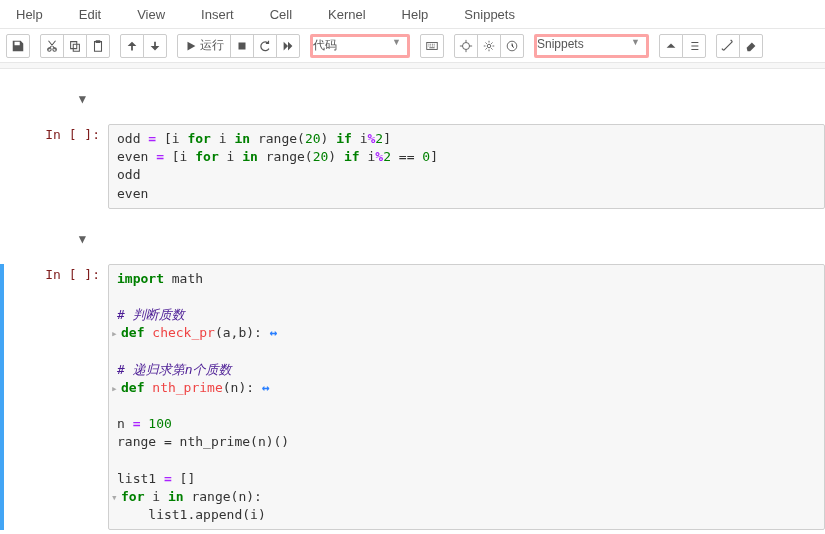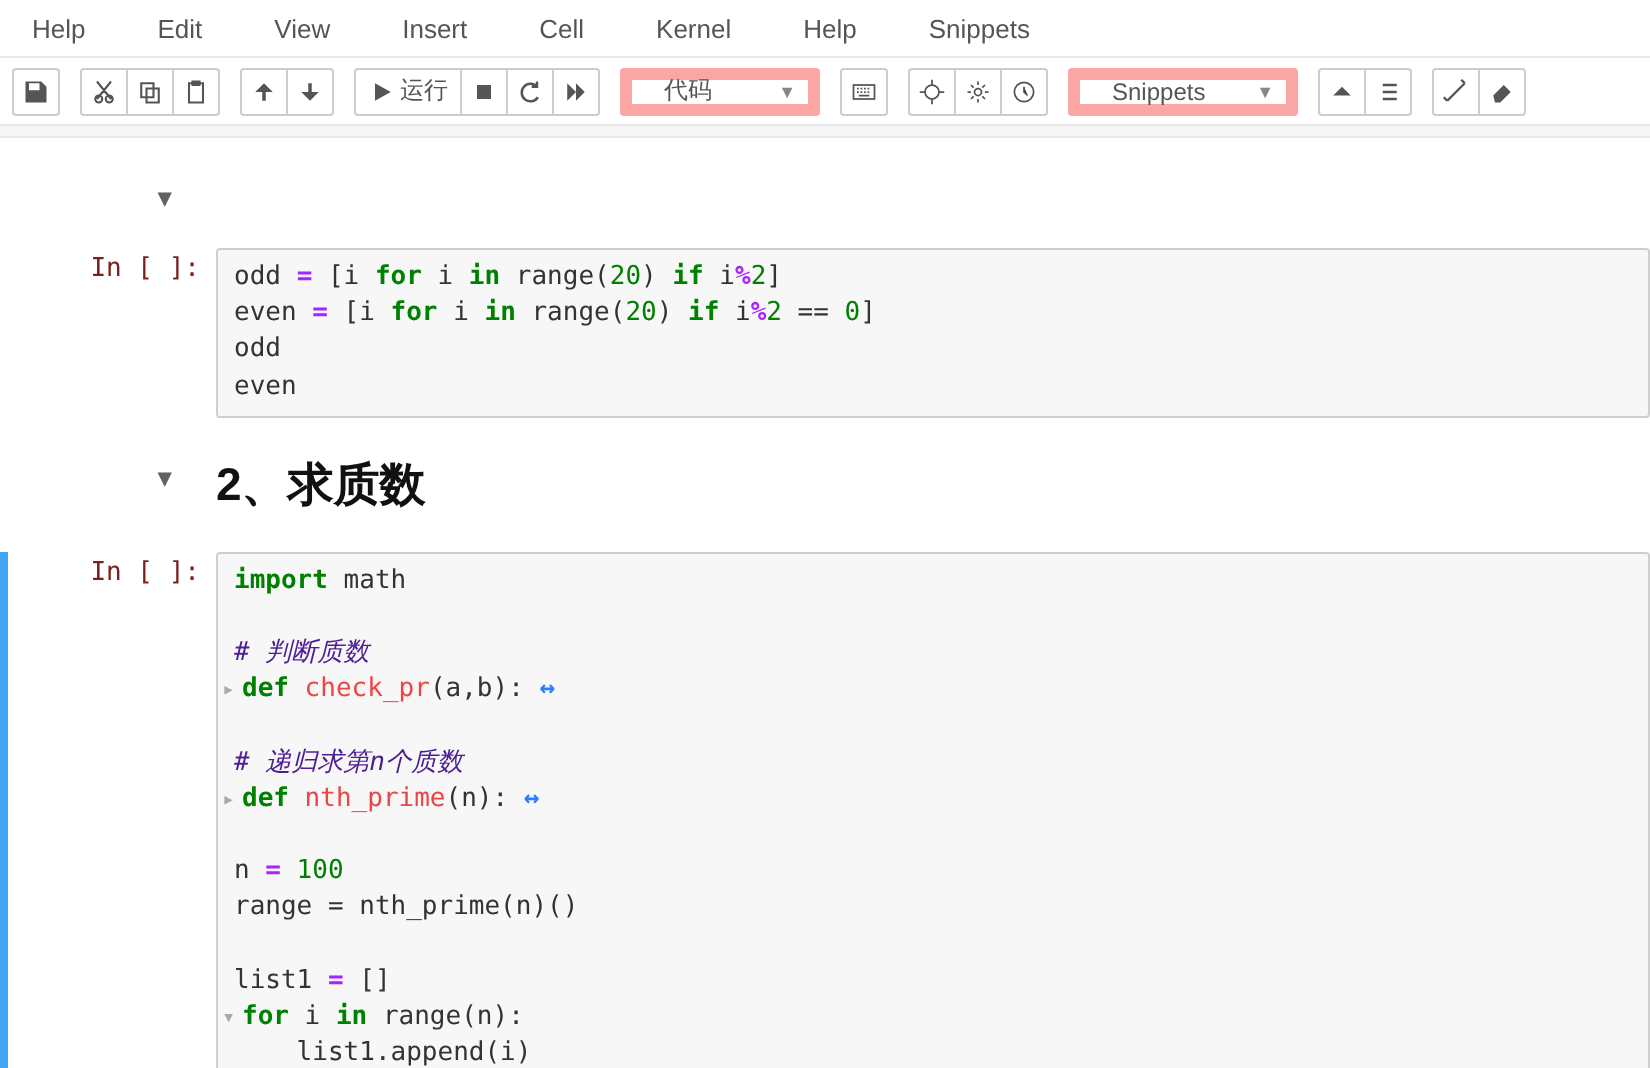--- a/index.html
+++ b/index.html
@@ -9,21 +9,21 @@
 .menubar .menu-item:first-child { padding-left:12px; }
 .toolbar { display:flex; align-items:center; padding:4px 6px; border-bottom:1px solid #e7e7e7; height:34px; gap:2px; }
 .tb-btn { border:1px solid #ccc; background:#fff; height:24px; min-width:24px; display:inline-flex; align-items:center; justify-content:center; border-radius:2px; cursor:pointer; padding:0 4px; color:#555; }
 .tb-btn svg { width:14px; height:14px; }
 .tb-group { display:inline-flex; }
 .tb-group .tb-btn { border-radius:0; margin-left:-1px; }
 .tb-group .tb-btn:first-child { border-top-left-radius:2px; border-bottom-left-radius:2px; margin-left:0; }
 .tb-group .tb-btn:last-child { border-top-right-radius:2px; border-bottom-right-radius:2px; }
 .run-label { font-size:12px; margin-left:2px; }
 .sep { width:6px; flex-shrink:0; }
-.celltype-select, .snippet-select { height:24px; border:6px solid #fca5a5; border-radius:2px; background:#fff; font-size:12px; color:#555; cursor:pointer; display:inline-flex; align-items:center; padding:0 16px; position:relative; }
+.celltype-select, .snippet-select { height:24px; border:3px solid #fca5a5; border-radius:2px; background:#fff; font-size:12px; color:#555; cursor:pointer; display:inline-flex; padding:0 0; position:relative; }
 .celltype-select { width:100px; }
 .snippet-select { width:115px; }
 .select-caret { position:absolute; right:6px; font-size:9px; color:#888; }
 .edge { height:6px; background:#f7f7f7; border-bottom:1px solid #e7e7e7; }
 .notebook { padding:12px 0 0 0; }
 .cell { display:flex; margin:6px 0 18px 0; }
 .prompt-col { width:108px; flex-shrink:0; text-align:right; padding-right:8px; padding-top:3px; font-family: monospace; font-size:13px; color:#303F9F; display:flex; justify-content:flex-end; gap:8px; }
 .collapse-caret { color:#616161; cursor:pointer; font-size:12px; margin-right:14px; margin-top:2px; }
 .in-prompt { color:#7f1d1d; }
 .heading { margin-left:0; }
@@ -199,23 +199,20 @@
 <span>even </span><span class="tok-op">=</span><span> [i </span><span class="tok-kw">for</span><span> i </span><span class="tok-kw">in</span><span> range(</span><span class="tok-num">20</span><span>) </span><span class="tok-kw">if</span><span> i</span><span class="tok-op">%</span><span class="tok-num">2</span><span> == </span><span class="tok-num">0</span><span>]</span>
 <span>odd</span>
 <span>even</span></pre>
     </div>
   </div>
 
   <div class="cell">
     <div class="prompt-col">
       <span class="collapse-caret">▼</span>
     </div>
-    <div class="heading">
-        <h1>2、求质数</h1>
-      </div>
   </div>
 
   <div class="cell code-cell selected">
     <div class="prompt-col">
       <span class="in-prompt">In  [ ]:</span>
     </div>
     <div class="input-area">
 <pre><span class="tok-kw">import</span><span> math</span>
 
 <span class="tok-cmt"># 判断质数</span>

